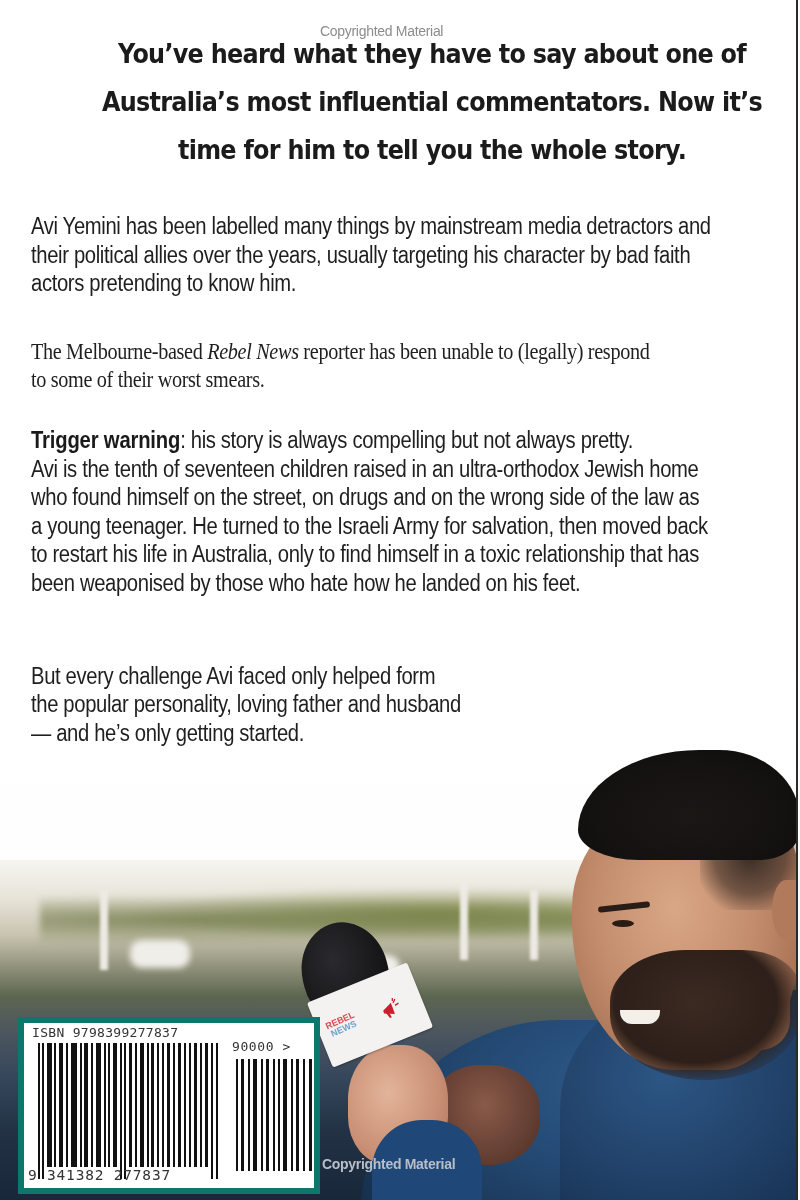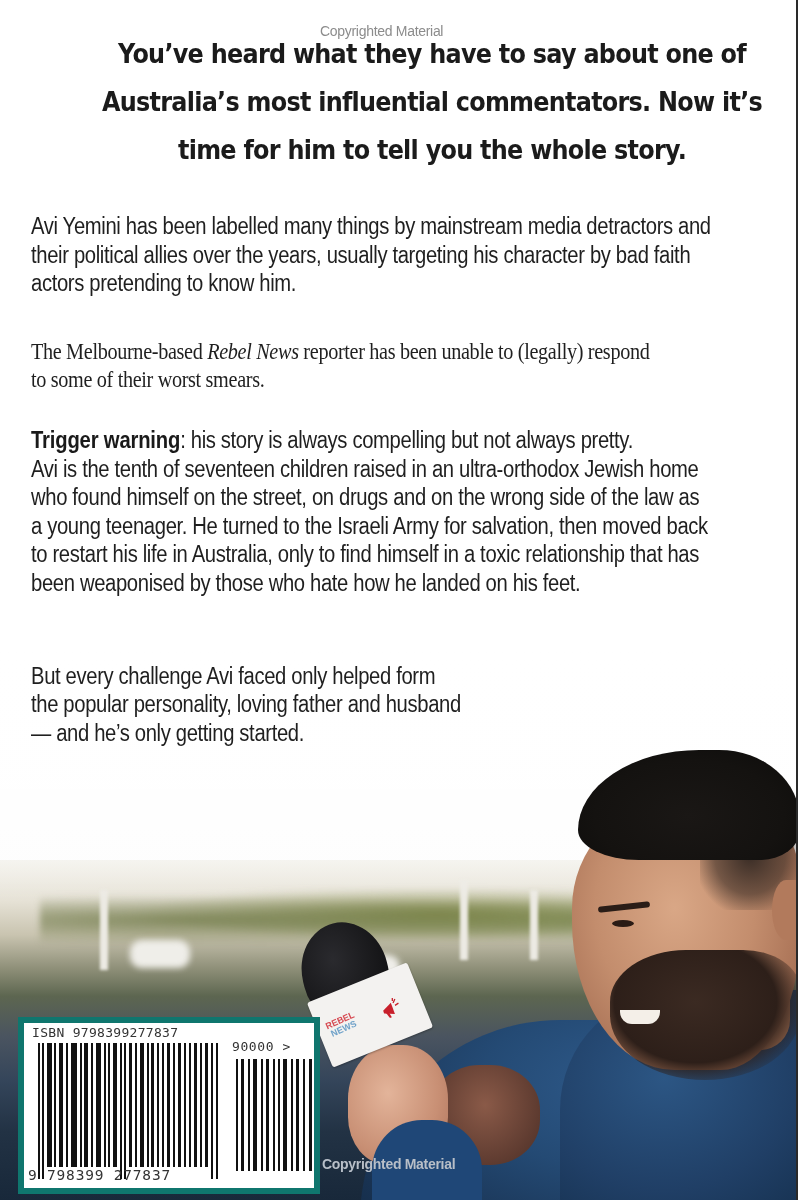--- a/index.html
+++ b/index.html
@@ -220,18 +220,18 @@
           <rect x="32" y="0" width="3" height="112"></rect>
         <rect x="39" y="0" width="2" height="112"></rect>
           <rect x="44" y="0" width="2" height="112"></rect>
         <rect x="49" y="0" width="4" height="112"></rect>
           <rect x="57" y="0" width="2" height="112"></rect>
         <rect x="62" y="0" width="3" height="112"></rect>
           <rect x="69" y="0" width="2" height="112"></rect>
         <rect x="75" y="0" width="3" height="112"></rect>
       </g>
     </svg>
-    <div class="digits-bottom">9 798399 277837</div>
+    <div class="digits-bottom">9 341382 277837</div>
   </div>
 
   <div class="right-edge"></div>
   <div class="right-strip"></div>
 </div>
 
 </body></html>

